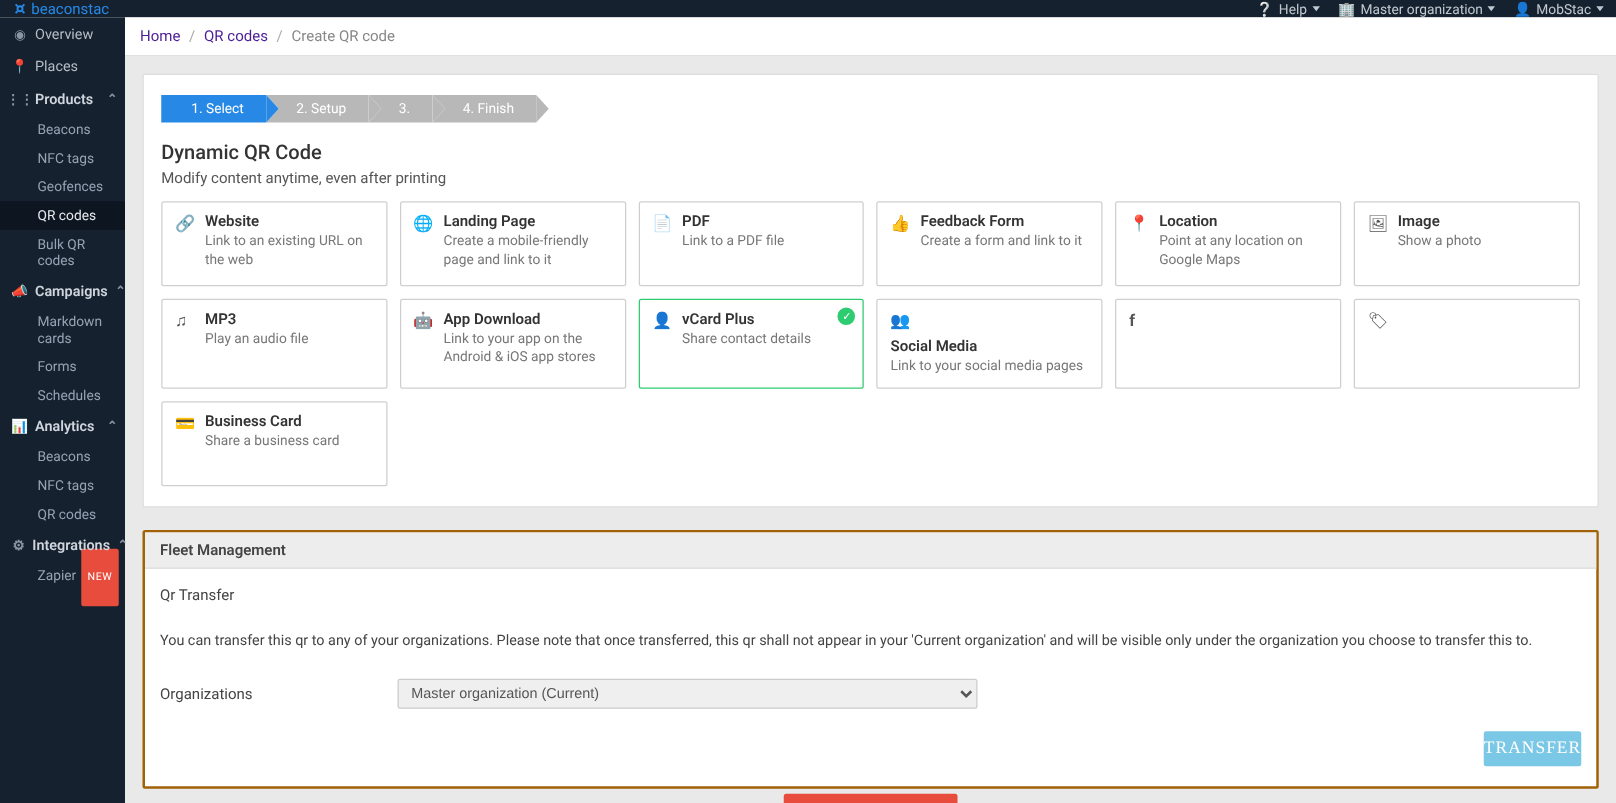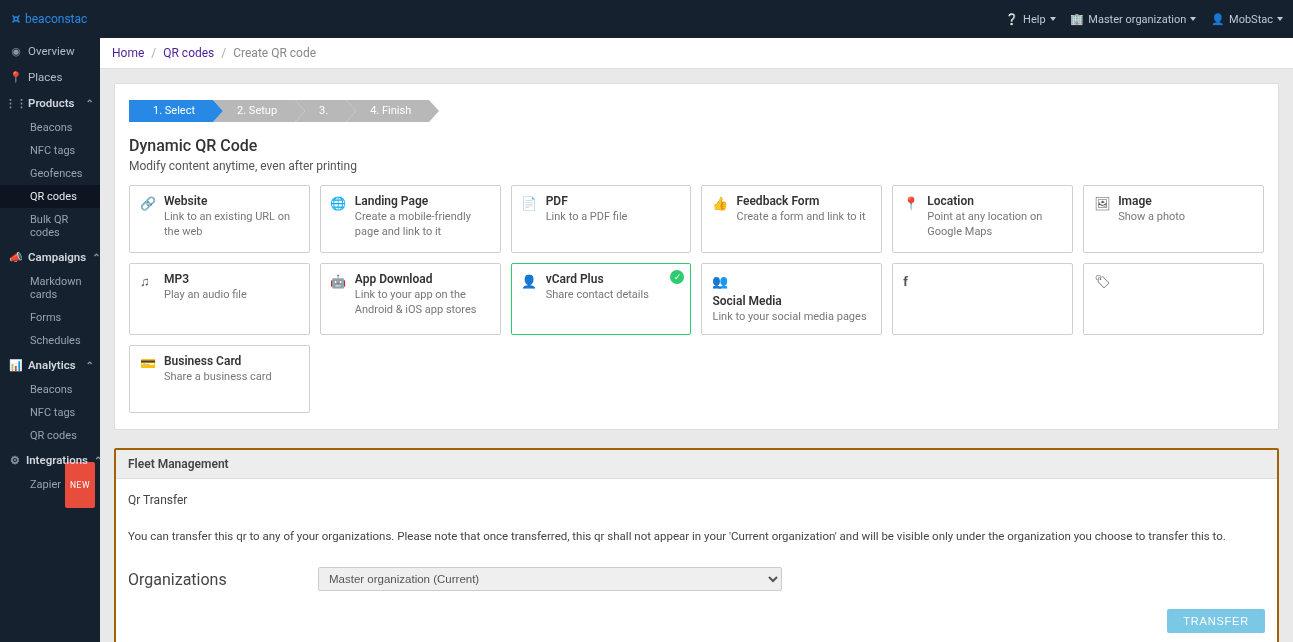--- a/index.html
+++ b/index.html
@@ -1,18 +1,18 @@
 <!DOCTYPE html>
 <html><head>
   <meta charset="utf-8">
   <style>
     * { box-sizing: border-box; margin: 0; padding: 0; }
     body { font-family: -apple-system, BlinkMacSystemFont, "Segoe UI", Roboto, Helvetica, Arial, sans-serif; font-size: 12px; color: #444; background: #e9e9e9; }
     
-    .topbar { background: #16212f; height: 38px; display: flex; align-items: center; padding: 0 10px; color: #6fa8dc; font-size: 11px; }
+    .topbar { background: #16212f; height: 14px; display: flex; align-items: center; padding: 0 10px; color: #6fa8dc; font-size: 11px; }
     .topbar-logo { color: #2789e5; font-size: 12px; display:flex; align-items:center; gap:3px;}
     .topbar-right { margin-left: auto; display: flex; gap: 15px; color: #c0c8d0; }
     .topbar-item { cursor: pointer; display:flex; align-items:center; gap:4px; }
     .caret-down { display:inline-block; width:0;height:0;border-left:3px solid transparent;border-right:3px solid transparent;border-top:4px solid currentColor; vertical-align:middle;}
 
     .layout { display: flex; min-height: calc(100vh - 22px); }
     .sidebar { width: 100px; background: #16212f; color: #b5bcc5; flex-shrink:0; }
     .sidebar-item { padding: 6px 8px 6px 10px; font-size: 11.5px; cursor:pointer; display:flex; align-items:center; gap:6px;}
     .sidebar-item.top { color:#b5bcc5; }
     .sidebar-header { padding: 6px 6px 6px 10px; font-size: 11.5px; color: #d0d6de; font-weight:600; cursor:pointer; display:flex; align-items:center; gap:6px; position:relative;}
@@ -54,25 +54,25 @@
     .card-desc { font-size:11px; color:#777; line-height:1.35; margin-top:2px; word-wrap:break-word; }
     .card.alt .card-title-row{ display:flex; align-items:center; gap:8px;}
     .card.alt .card-body{ margin-left:0; margin-top:2px;}
 
     .fleet { background:#fff; border:2px solid #a16207; border-radius:2px; }
     .fleet-header { background:#ededed; border-bottom:1px solid #ddd; padding:7px 12px; font-size:12px; font-weight:600; color:#444; }
     .fleet-body { padding: 14px 12px 16px; }
     .fleet-sub { font-size:12px; color:#444; margin-bottom:22px; }
     .fleet-note { font-size:11.5px; color:#444; margin-bottom:24px; }
     .org-row { display:flex; align-items:center; gap:0; margin-bottom:18px; }
-    .org-label { width:190px; font-size:16px; color:#444; }
+    .org-label { width:190px; font-size:12px; color:#444; }
     .org-select { flex:0 0 464px; }
     .org-select select { width:100%; padding:4px 6px; border:1px solid #ccc; background:#efefef; font-size:11.5px; color:#555; border-radius:2px;}
     .transfer-row { display:flex; justify-content:flex-end;}
-    .btn-transfer { background:#7bc7e6; color:#fff; border:none; padding:6px 16px; font-size:11px; letter-spacing:0.8px; border-radius:2px; cursor:pointer;}
+    .btn-transfer { background:#7bc7e6; color:#fff; border:none; padding:6px 0; font-size:14px; letter-spacing:0.8px; border-radius:2px; cursor:pointer;font-family:Liberation Serif, serif;}
     
     .delete-row{ text-align:center; padding: 4px 0 18px;}
     .btn-delete { background:#e74c3c; color:#fff; border:none; padding:7px 14px; font-size:11px; letter-spacing:1px; border-radius:2px; cursor:pointer;}
 
     svg { display:inline-block; vertical-align:middle; }
   </style>
 </head>
 <body>
 
 <div class="topbar">

